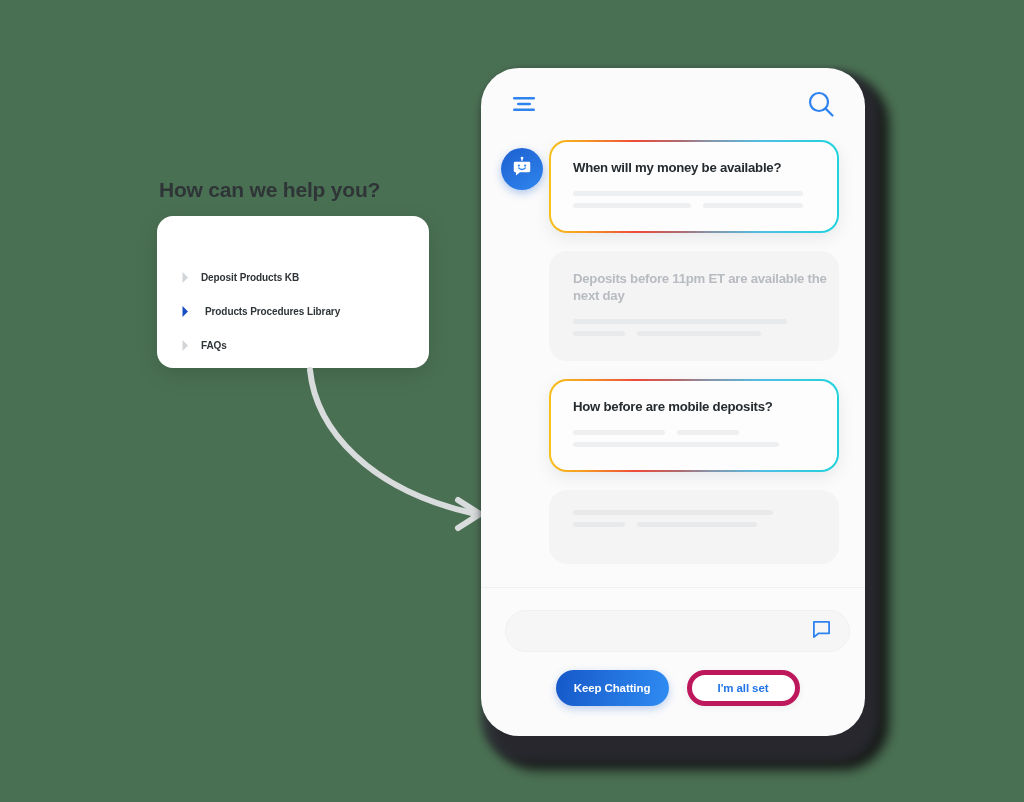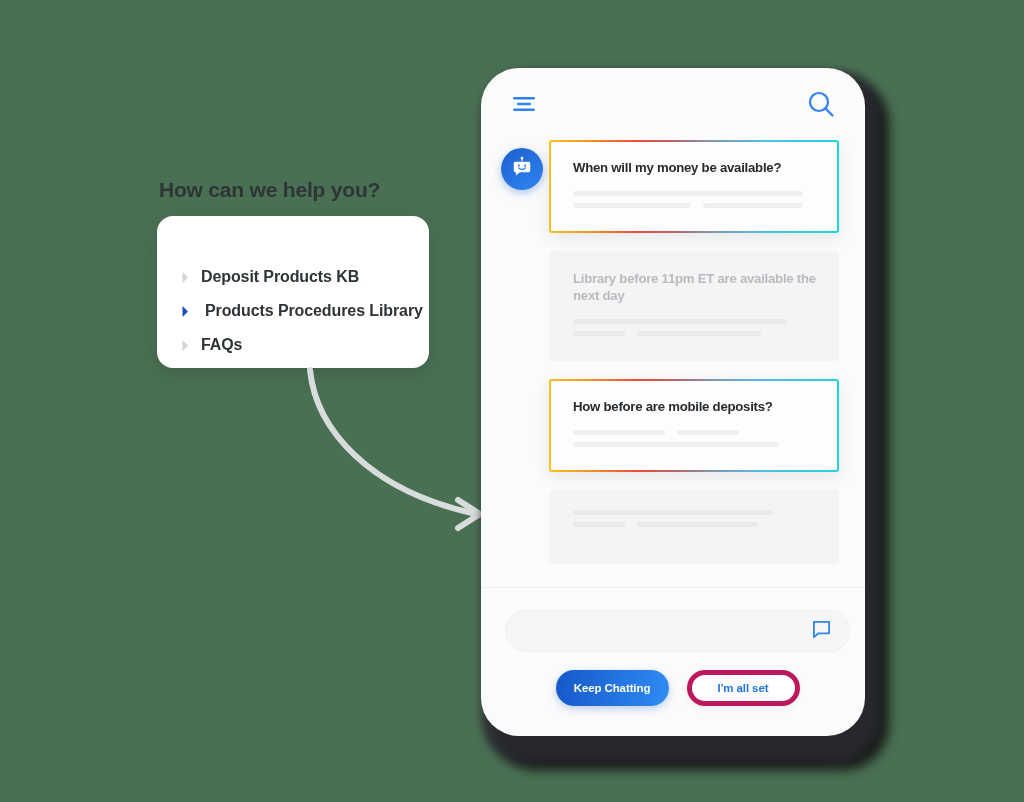--- a/index.html
+++ b/index.html
@@ -55,21 +55,21 @@
     width: 12px;
     height: 14px;
     margin-right: 10px;
     flex: 0 0 auto;
     display: flex;
     align-items: center;
     justify-content: center;
   }
   .kb-chevron svg { display: block; }
   .kb-label {
-    font-size: 16px;
+    font-size: 10px;
     font-weight: bold;
     color: #2f3437;
     letter-spacing: -0.1px;
     white-space: nowrap;
   }
   .kb-item.active .kb-label { padding-left: 4px; }
 
   
   #arrow-svg {
     position: absolute;
@@ -163,21 +163,21 @@
     background: linear-gradient(145deg, #1d5fd0 0%, #2f86ef 100%);
     display: flex;
     align-items: center;
     justify-content: center;
     box-shadow: 0 3px 8px rgba(31,99,212,0.35);
   }
 
   
   .msg-card {
     flex: 1 1 auto;
-    border-radius: 3px;
+    border-radius: 18px;
     box-sizing: border-box;
     position: relative;
     padding: 18px 10px 16px 22px;
     min-height: 74px;
   }
   .msg-card.highlight {
     background: #fdfdfd;
     border: 2px solid transparent;
     background-image:
       linear-gradient(#fdfdfd, #fdfdfd),
@@ -368,21 +368,21 @@
           <div class="skel-row">
             <span class="skel" style="width:118px"></span>
             <span class="skel" style="width:100px"></span>
           </div>
         </div>
       </div>
 
       <div class="msg-row">
         <div class="avatar-slot"></div>
         <div class="msg-card muted">
-          <p class="card-title">Library before 11pm ET are available the next day</p>
+          <p class="card-title">Deposits before 11pm ET are available the next day</p>
           <div class="skel-row">
             <span class="skel" style="width:214px"></span>
           </div>
           <div class="skel-row">
             <span class="skel" style="width:52px"></span>
             <span class="skel" style="width:124px"></span>
           </div>
         </div>
       </div>
 

